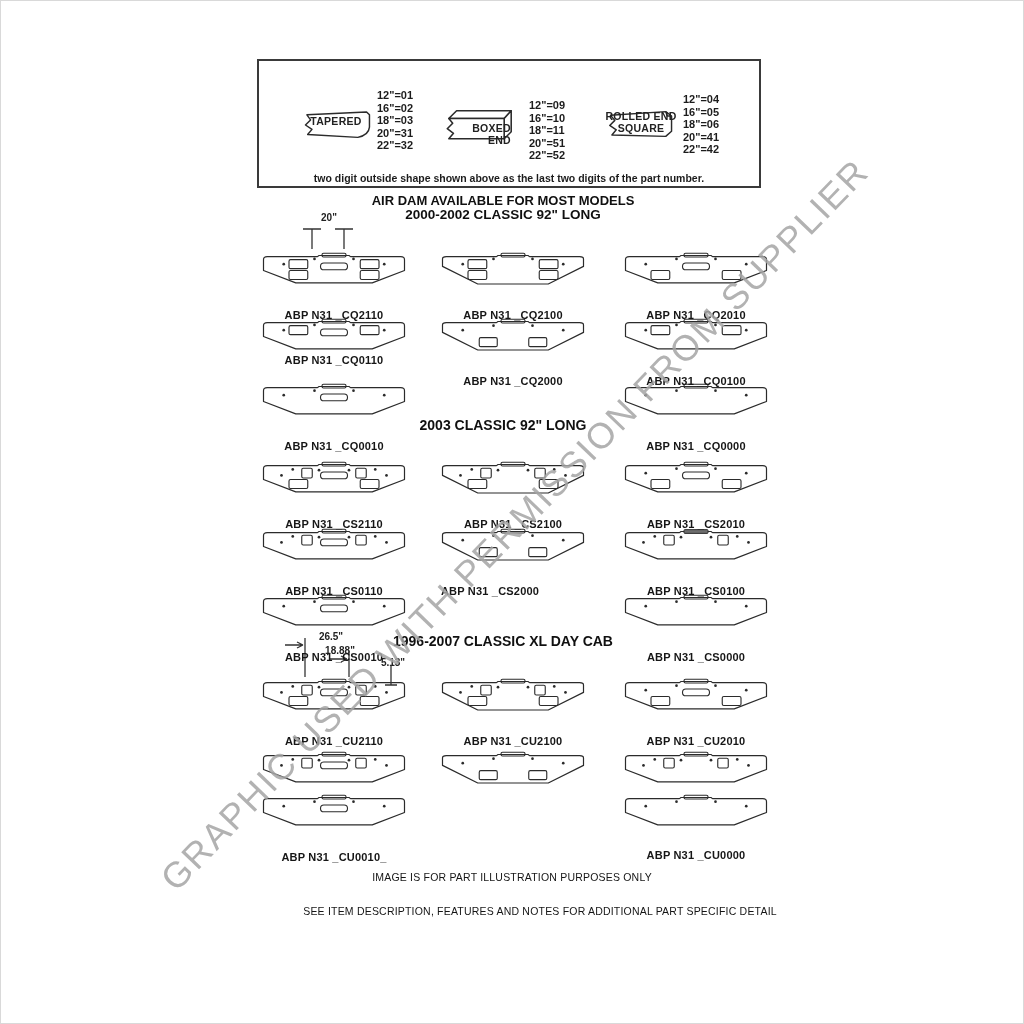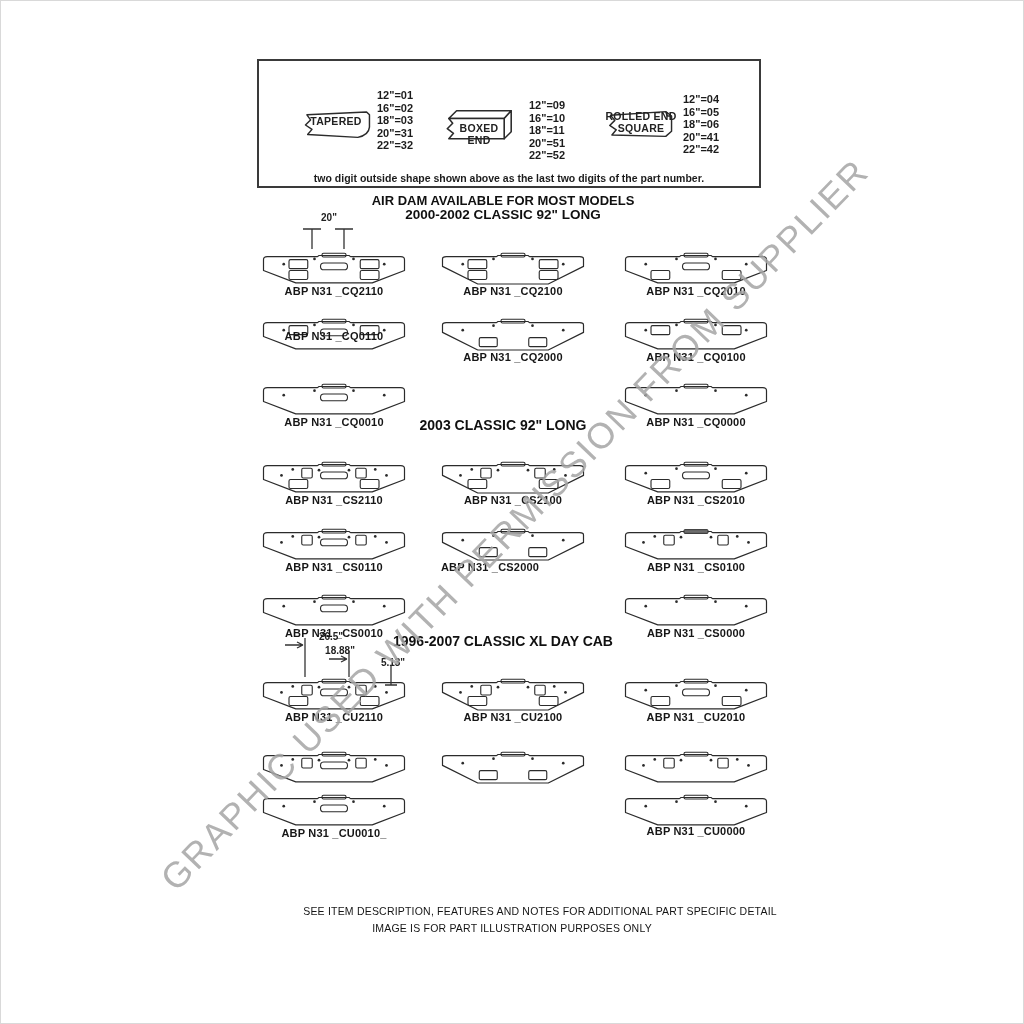--- a/index.html
+++ b/index.html
@@ -36,21 +36,21 @@
   
   .heading{position:absolute;text-align:center;font-weight:700;color:#101010;z-index:3;}
   .h-airdam{left:327px;top:192px;width:350px;font-size:13px;}
   .h-2000{left:327px;top:206px;width:350px;font-size:13.5px;}
   .h-2003{left:377px;top:416px;width:250px;font-size:14px;}
   .h-2004{left:357px;top:632px;width:290px;font-size:14px;}
   
   .cell{position:absolute;z-index:2;}
   .part-label{
     position:absolute;text-align:center;font-size:11px;font-weight:700;
-    color:#161616;z-index:3;letter-spacing:.2px;white-space:nowrap;
+    color:#161616;z-index:3;letter-spacing:.2px;white-space:nowrap;margin-top:24px;
   }
   
   .dim-text{position:absolute;font-size:10px;font-weight:600;color:#222;text-align:center;z-index:3;}
   .dim-svg{position:absolute;z-index:3;}
   
   .footer-line{position:absolute;left:0;width:100%;text-align:center;font-size:10.5px;color:#151515;letter-spacing:.2px;z-index:3;}
 </style>
 </head>
 <body>
 
@@ -74,21 +74,21 @@
         <div>22"=32</div>
       </div>
 
     <div class="style-shape" style="left:182px;top:42px;">
       <svg width="78" height="42" viewBox="0 0 100 48" fill="none" stroke="#2b2b2b" stroke-width="2" stroke-linejoin="round">
         <path d="M10 17 L20 7 L90 7 L81 17 Z" fill="#fff"></path>
         <path d="M81 17 L90 7 L90 34 L81 43 Z" fill="#fff"></path>
         <path d="M10 17 L81 17 L81 43 L10 43 L16 36 L8 30 L15 23 Z" fill="#fff"></path>
       </svg>
     </div>
-    <div class="style-name" style="left:188px;top:62px;width:64px;">BOXED END</div>
+    <div class="style-name" style="left:188px;top:62px;width:64px;text-align:right;">BOXED END</div>
     <div class="codes" style="left:270px;top:38px;">
         <div>12"=09</div>
         <div>16"=10</div>
         <div>18"=11</div>
         <div>20"=51</div>
         <div>22"=52</div>
       </div>
 
     <div class="style-shape" style="left:342px;top:44px;">
       <svg width="80" height="38" viewBox="0 0 110 46" fill="none" stroke="#2b2b2b" stroke-width="2" stroke-linejoin="round">
@@ -415,15 +415,15 @@
           <path d="M6 14 Q6 10 11 10 L78 10 L80 8.5 L120 8.5 L122 10 L189 10 Q194 10 194 14 L194 28.5 L151 45 L49 45 L6 28.5 Z" fill="#fff" stroke="#2b2b2b" stroke-width="1.6" stroke-linejoin="round"></path>
           <rect x="84" y="5.5" width="32" height="5" rx="2" fill="none" stroke="#2b2b2b" stroke-width="1.5"></rect>
           <circle cx="33" cy="20" r="1.8" fill="#2b2b2b"></circle>
           <circle cx="74" cy="14" r="1.8" fill="#2b2b2b"></circle>
           <circle cx="126" cy="14" r="1.8" fill="#2b2b2b"></circle>
           <circle cx="167" cy="20" r="1.8" fill="#2b2b2b"></circle>
         </svg></div>
       <div class="part-label" style="left: 610px; top: 824px; width: 170px;">ABP N31 _CU0000</div>
     </div>
 
-  <div class="footer-line" style="top:921px;">IMAGE IS FOR PART ILLUSTRATION PURPOSES ONLY</div>
+  <div class="footer-line" style="top:870px;">IMAGE IS FOR PART ILLUSTRATION PURPOSES ONLY</div>
   <div class="footer-line" style="top:904px;margin-left:28px;">SEE ITEM DESCRIPTION, FEATURES AND NOTES FOR ADDITIONAL PART SPECIFIC DETAIL</div>
 </div>
 
 </body></html>

